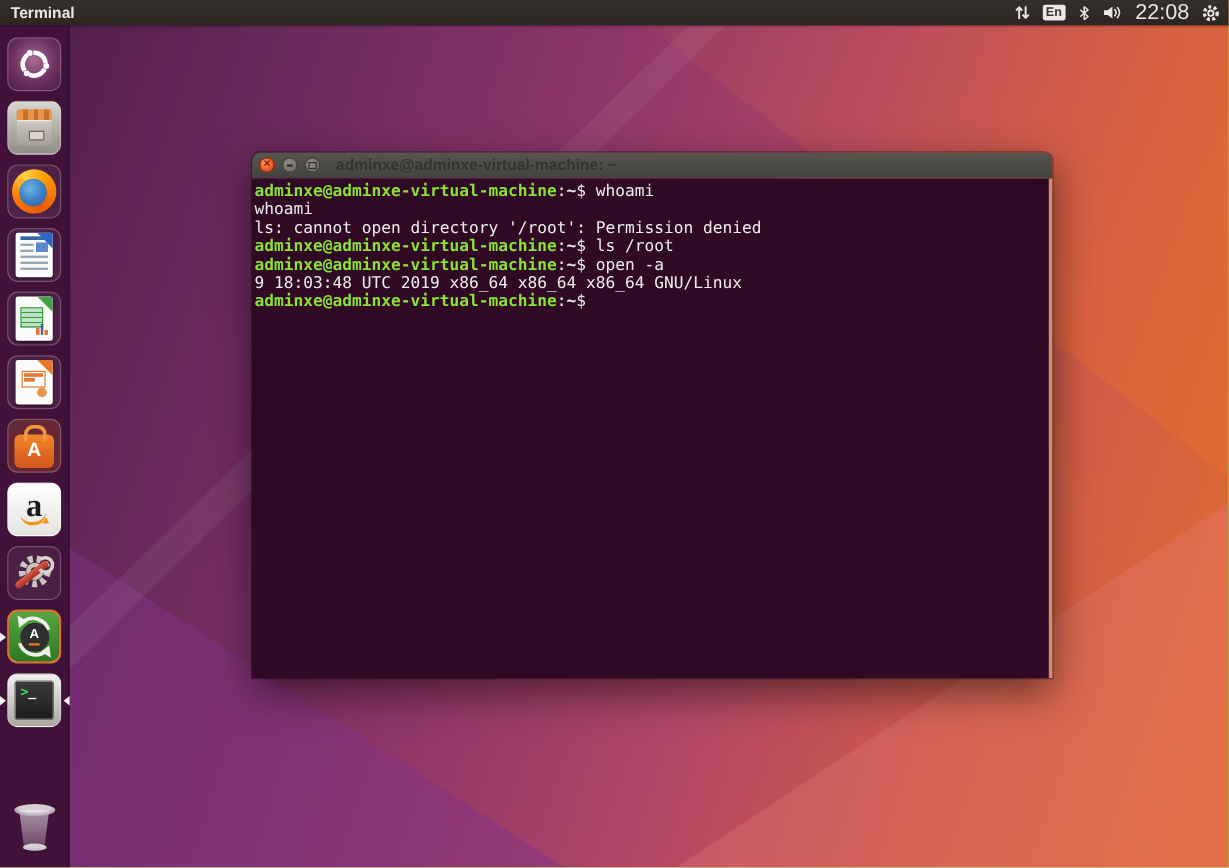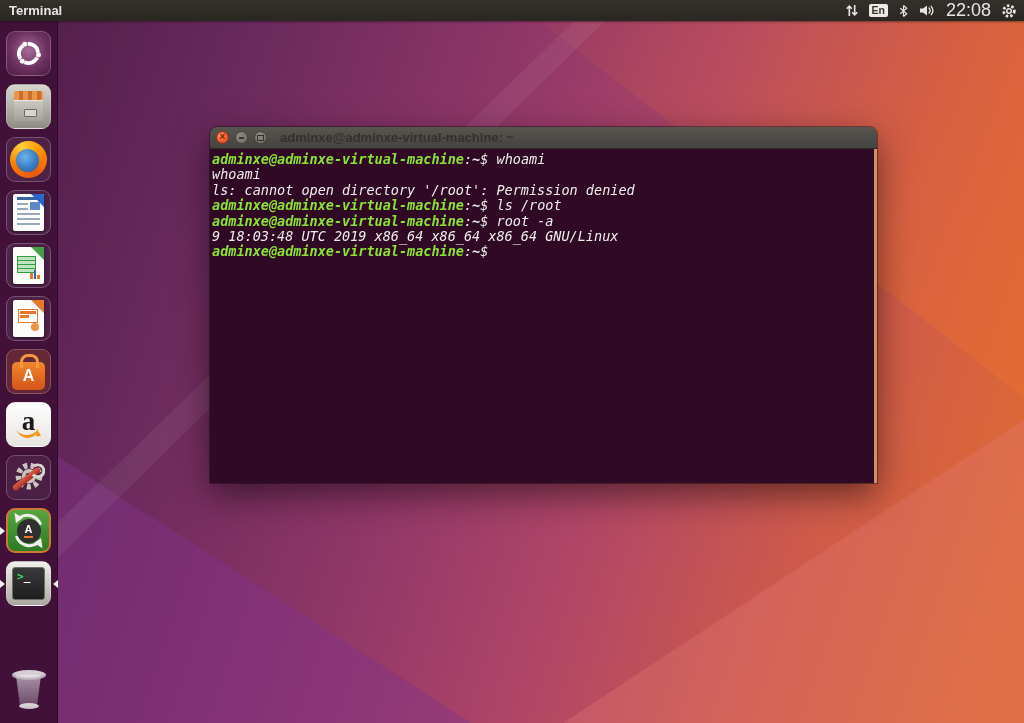--- a/index.html
+++ b/index.html
@@ -113,35 +113,35 @@
   .trash{position:relative;width:34px;height:38px;}
   .trash-body{position:absolute;left:2px;top:5px;width:30px;height:32px;
     background:linear-gradient(180deg,rgba(255,255,255,.55),rgba(255,255,255,.22));
     clip-path:polygon(8% 0,92% 0,78% 100%,22% 100%);}
   .trash-rim{position:absolute;left:0;top:0;width:34px;height:10px;border-radius:50%;
     background:rgba(255,255,255,.8);box-shadow:inset 0 -2px 3px rgba(120,100,120,.5);}
   .trash-base{position:absolute;left:7px;bottom:-1px;width:20px;height:6px;border-radius:50%;
     background:rgba(255,255,255,.75);}
 
   
-  .window{position:absolute;left:210px;top:127px;width:667px;height:356px;z-index:25;
+  .window{position:absolute;left:210px;top:127px;width:667px;height:438px;z-index:25;
     border-radius:7px 7px 0 0;box-shadow:0 12px 34px rgba(0,0,0,.5);outline:1px solid rgba(0,0,0,.35);}
   .titlebar{height:22px;border-radius:7px 7px 0 0;background:linear-gradient(#57554e,#454340);
     border-bottom:1px solid #2e2c29;display:flex;align-items:center;padding:0 6px;box-sizing:border-box;}
   .wb{width:13px;height:13px;border-radius:50%;margin-right:6px;display:flex;align-items:center;
     justify-content:center;box-sizing:border-box;flex:0 0 auto;}
   .wb-close{background:radial-gradient(circle at 35% 30%,#ff9166,#ef5a2a 60%,#c83d12);border:1px solid #96300e;}
   .wb-close::after{content:'×';color:#741f00;font-size:10px;font-weight:bold;line-height:1;margin-top:-1px;}
   .wb-min,.wb-max{background:radial-gradient(circle at 35% 30%,#8d8a83,#6e6b64);border:1px solid #44423d;}
   .wb-min::after{content:'';width:5px;border-top:2px solid #35332f;}
   .wb-max::after{content:'';width:5px;height:4px;border:1.5px solid #35332f;}
   .wtitle{margin-left:7px;font-size:13px;font-weight:bold;color:#34322d;white-space:nowrap;
     overflow:hidden;text-overflow:ellipsis;}
   .termbody{position:absolute;left:0;right:0;top:22px;bottom:0;background:var(--term-bg,#300a24);
-    padding:3px 6px 0 2px;box-sizing:border-box;overflow:hidden;font-style:italic;}
+    padding:3px 6px 0 2px;box-sizing:border-box;overflow:hidden;}
   .tline{font-family:"DejaVu Sans Mono",monospace;font-size:13.5px;line-height:15.4px;white-space:pre;
     color:var(--fg,#eeeeec);}
   .seg-prompt{color:var(--green,#8ae234);font-weight:bold;}
   .seg-plain{color:var(--fg,#eeeeec);}
   .seg-path{color:var(--fg,#eeeeec);font-weight:bold;}
   .seg-cmd{color:var(--fg,#eeeeec);}
   .scrollstrip{position:absolute;top:22px;bottom:0;right:0;width:3px;background:var(--sb,#eaa976);opacity:.85;}
 </style>
 </head>
 <body>
@@ -316,20 +316,20 @@
       <span class="wb wb-close"></span>
       <span class="wb wb-min"></span>
       <span class="wb wb-max"></span>
       <span class="wtitle">adminxe@adminxe-virtual-machine: ~</span>
     </div>
     <div class="termbody">
         <div class="tline"><span class="seg-prompt">adminxe@adminxe-virtual-machine</span><span class="seg-plain">:</span><span class="seg-path">~</span><span class="seg-plain">$ </span><span class="seg-cmd">whoami</span></div>
         <div class="tline"><span class="seg-plain">whoami</span></div>
         <div class="tline"><span class="seg-plain">ls: cannot open directory '/root': Permission denied</span></div>
         <div class="tline"><span class="seg-prompt">adminxe@adminxe-virtual-machine</span><span class="seg-plain">:</span><span class="seg-path">~</span><span class="seg-plain">$ </span><span class="seg-cmd">ls /root</span></div>
-        <div class="tline"><span class="seg-prompt">adminxe@adminxe-virtual-machine</span><span class="seg-plain">:</span><span class="seg-path">~</span><span class="seg-plain">$ </span><span class="seg-cmd">root -a</span></div>
+        <div class="tline"><span class="seg-prompt">adminxe@adminxe-virtual-machine</span><span class="seg-plain">:</span><span class="seg-path">~</span><span class="seg-plain">$ </span><span class="seg-cmd">open -a</span></div>
         <div class="tline"><span class="seg-plain">9 18:03:48 UTC 2019 x86_64 x86_64 x86_64 GNU/Linux</span></div>
         <div class="tline"><span class="seg-prompt">adminxe@adminxe-virtual-machine</span><span class="seg-plain">:</span><span class="seg-path">~</span><span class="seg-plain">$ </span></div>
       </div>
     <div class="scrollstrip"></div>
   </div>
 
 </div>
 
 </body></html>

